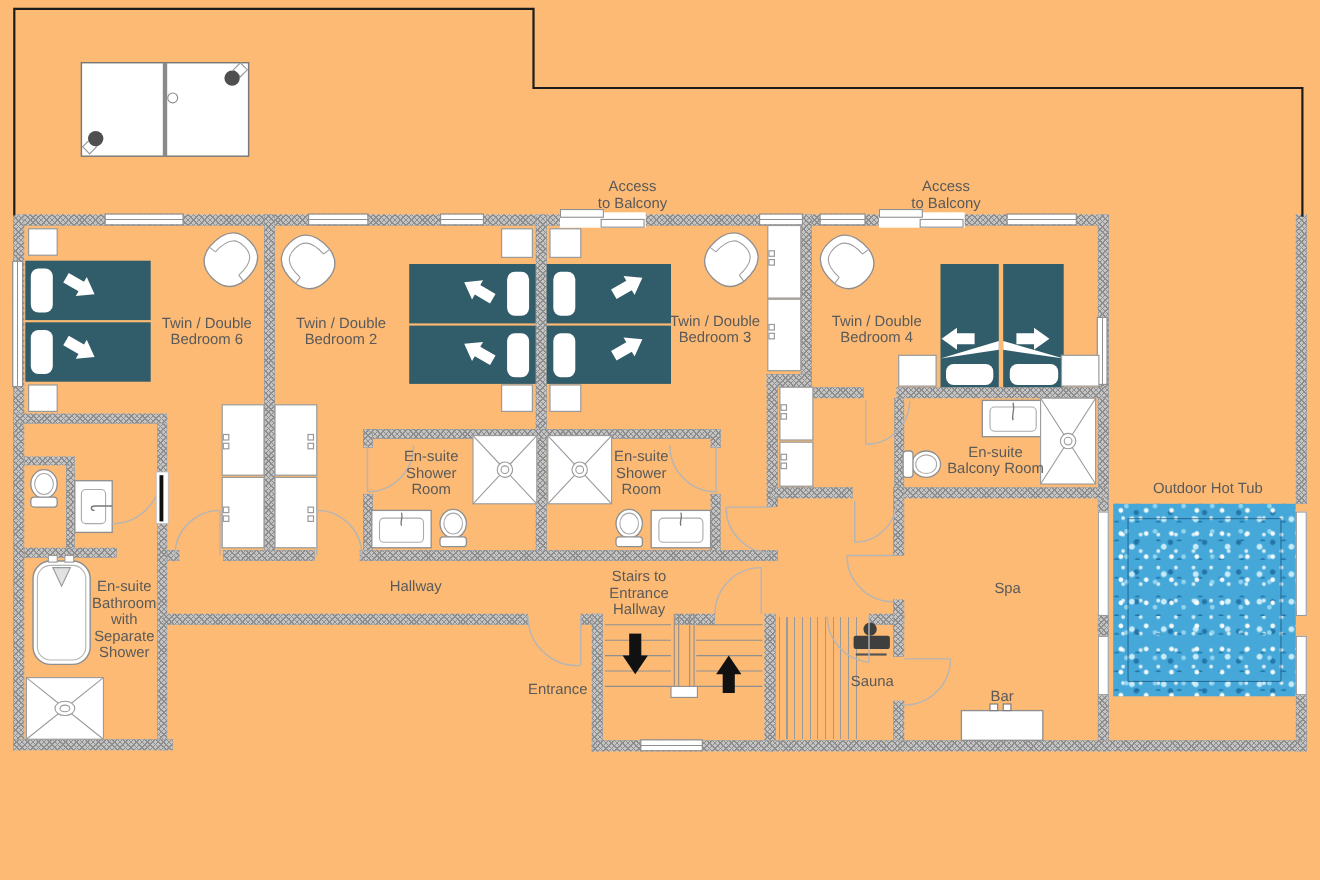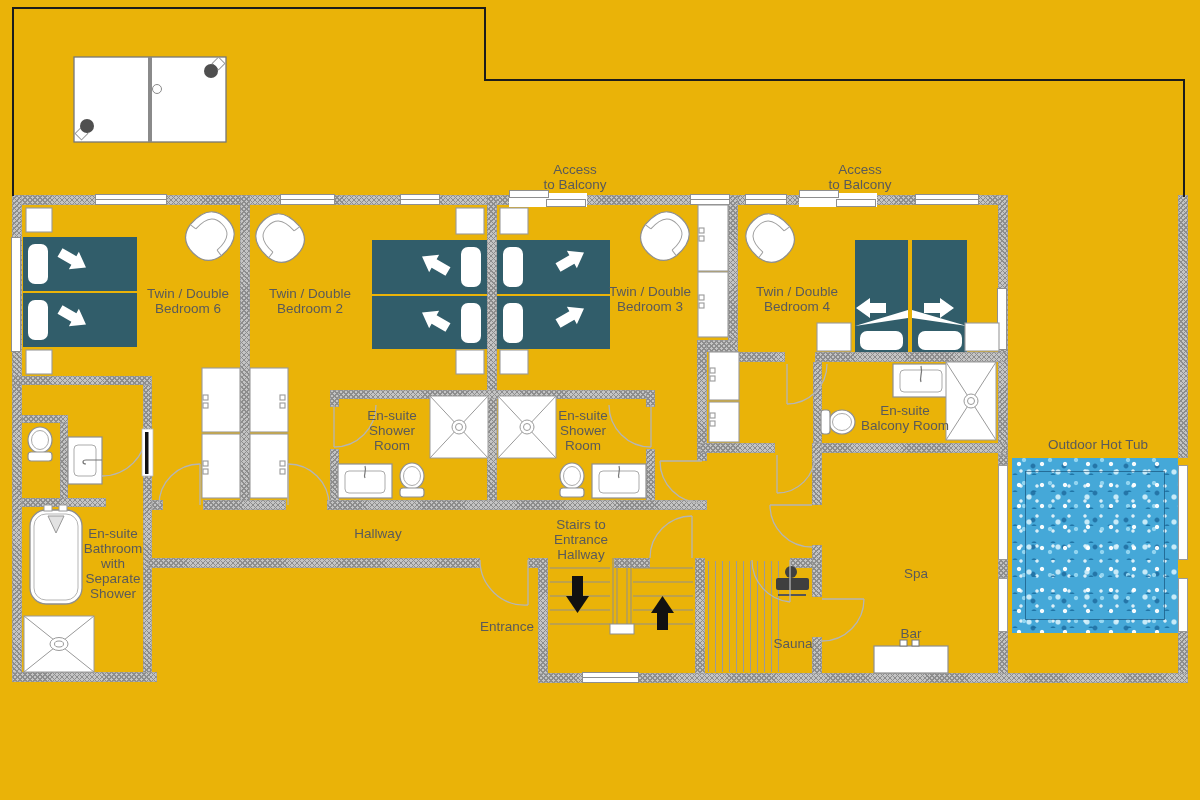--- a/index.html
+++ b/index.html
@@ -1,17 +1,17 @@
 <!DOCTYPE html>
 <html style="--bed: #315d6a; --water: #45a8d8; --wall: #c4c4c4; --hatch: #8d8d8d; --text: #5a5a5a; --stair_arrow: #111111; --sauna_heater: #3f3f3f;"><head>
 <meta charset="utf-8">
 <style>
   html,body{margin:0;padding:0;background:#fff;}
   body{width:1200px;height:800px;overflow:hidden;font-family:"Liberation Sans",sans-serif;}
-  #plan{position:relative;width:1200px;height:800px;background:#eab308;}
+  #plan{position:relative;width:1200px;height:800px;background:#fdba74;}
 
   .wall{
     position:absolute;z-index:1;
     background-color:#c4c4c4;
     background-image:
       repeating-linear-gradient(45deg,#8d8d8d 0 1px,transparent 1px 3.5px),
       repeating-linear-gradient(135deg,#8d8d8d 0 1px,transparent 1px 3.5px);
     box-shadow:inset 0 0 0 0.5px #9a9a9a;
   }
   .window-h{
@@ -446,24 +446,24 @@
     <span>Hallway</span>
   </div>
   <div class="label" style="left:581px;top:539px;">
     <span>Stairs to</span>
       <span>Entrance</span>
       <span>Hallway</span>
   </div>
   <div class="label" style="left:507px;top:626px;">
     <span>Entrance</span>
   </div>
-  <div class="label" style="left:793px;top:619px;margin-top:24px;">
+  <div class="label" style="left:793px;top:619px;">
     <span>Sauna</span>
   </div>
-  <div class="label" style="left:916px;top:573px;">
+  <div class="label" style="left:916px;top:535px;">
     <span>Spa</span>
   </div>
   <div class="label" style="left:911px;top:633px;">
     <span>Bar</span>
   </div>
   <div class="label" style="left:1098px;top:444px;">
     <span>Outdoor Hot Tub</span>
   </div>
 
 </div>

